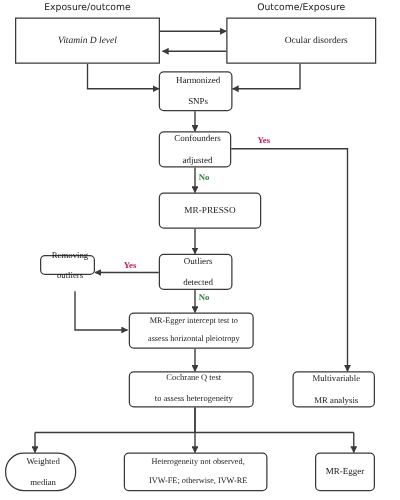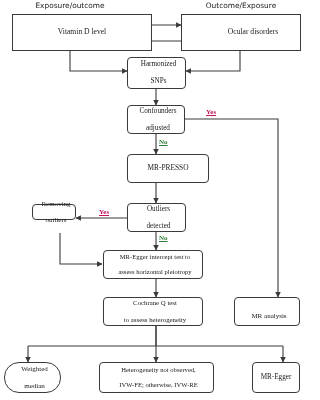--- a/index.html
+++ b/index.html
@@ -52,21 +52,20 @@
     white-space: nowrap;
     z-index: 4;
   }
   .edge-label {
     position: absolute;
     font-family: "Liberation Serif", "DejaVu Serif", serif;
     font-size: 7px;
     font-weight: bold;
     white-space: nowrap;
     z-index: 5;
-    text-decoration: underline;
   }
   .lbl-yes { color: #c2185b; }
   .lbl-no  { color: #2e7d32; }
 </style>
 </head>
 <body>
 
 <div id="canvas">
 
   <svg id="svg-layer" viewBox="0 0 311 400" xmlns="http://www.w3.org/2000/svg">
@@ -108,21 +107,21 @@
     <g stroke="#3a3a3a" stroke-width="1.1" fill="none">
 
       <path d="M 28 346 L 283 346"></path>
       <path d="M 156 326 L 156 346"></path>
     </g>
   </svg>
 
   <div class="hdr" style="left:12px; top:1px; width:116px;">Exposure/outcome</div>
   <div class="hdr" style="left:181px; top:1px; width:120px;">Outcome/Exposure</div>
 
-  <div class="node sharp" style="left:12px; top:14px; width:140px; height:37px; font-size:7.6px;">
+  <div class="node sharp" style="left:12px; top:14px; width:116px; height:37px; font-size:7.6px;font-style:italic;">
     <span>Vitamin D level</span>
   </div>
 
   <div class="node sharp" style="left:181px; top:14px; width:120px; height:37px; font-size:7.6px;padding-left:24px;">
     <span>Ocular disorders</span>
   </div>
 
   <div class="node rounded" style="left:127px; top:57px; width:59px; height:32px; font-size:7.2px;">
     <span>
       <span>Harmonized</span><br>
@@ -170,21 +169,21 @@
 
   <div class="node rounded" style="left:103px; top:297px; width:100px; height:29px; font-size:6.8px;">
     <span>
       <span>Cochrane Q test</span><br>
       <span>to assess heterogeneity</span>
     </span>
   </div>
 
   <div class="node rounded" style="left:234px; top:297px; width:66px; height:29px; font-size:7px;">
     <span>
-      <br>
+      <span>Multivariable</span><br>
       <span>MR analysis</span>
     </span>
   </div>
 
   <div class="node rounded" style="left:4px; top:362px; width:57px; height:31px; font-size:7px;border-radius:15px;">
     <span>
       <span>Weighted</span><br>
       <span>median</span>
     </span>
   </div>

